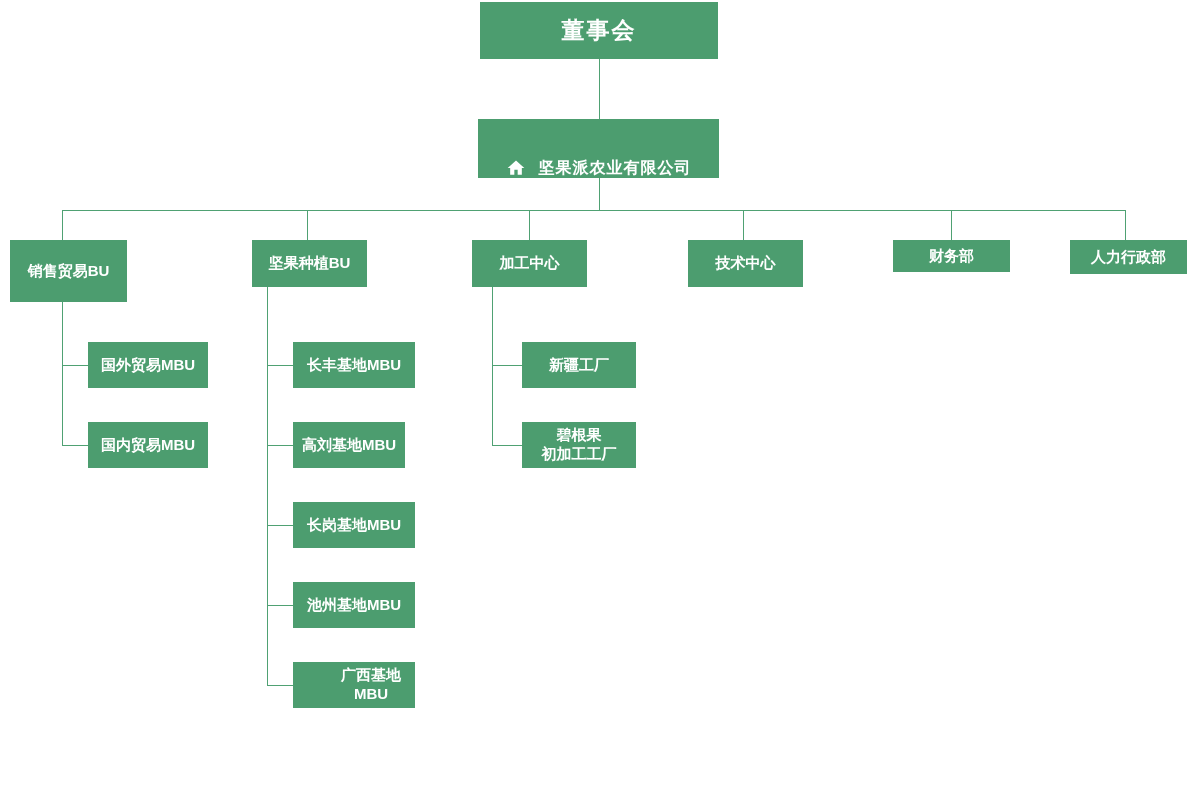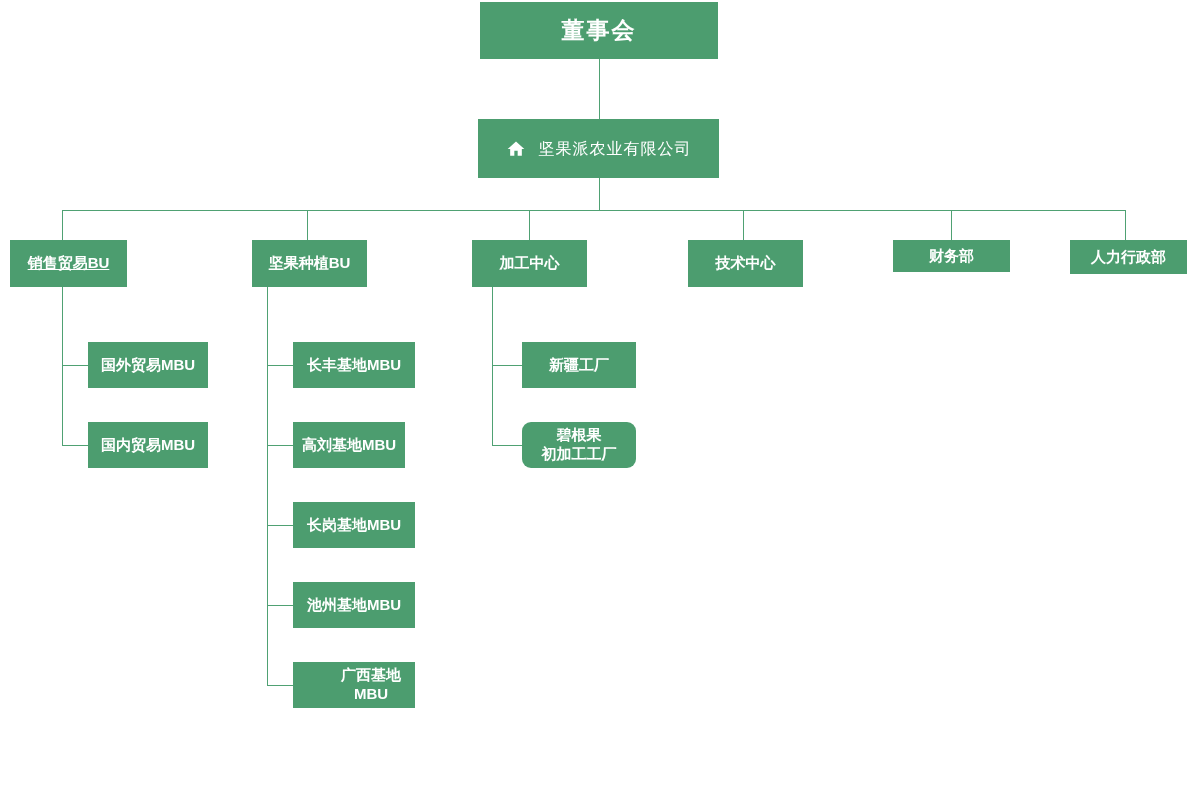--- a/index.html
+++ b/index.html
@@ -33,23 +33,24 @@
     line-height: 1.25;
     white-space: pre-line;
     cursor: default;
   }
   .node--root {
     font-size: 23px;
     letter-spacing: 2px;
   }
   .node--company {
     font-size: 16px;
-    font-weight: 400;
+    font-weight: 700;
     letter-spacing: 1px;
     gap: 13px;
+    align-items: flex-end;
   }
   .node--company .icon {
     display: inline-flex;
     width: 20px; height: 20px;
     flex: 0 0 auto;
   }
   .line {
     position: absolute;
     background: var(--connector);
   }
@@ -91,21 +92,21 @@
 
   <div class="node node--company" style="left:478px; top:119px; width:241px; height:59px;">
     <span class="icon">
       <svg viewBox="0 0 24 24" width="20" height="20" aria-hidden="true">
         <path d="M10 20v-6h4v6h5v-8h3L12 3 2 12h3v8z" fill="#FFFFFF"></path>
       </svg>
     </span>
     <span>坚果派农业有限公司</span>
   </div>
 
-  <div class="node" style="left:10px; top:240px; width:117px; height:47px;text-decoration:underline;">
+  <div class="node" style="left:10px; top:240px; width:117px; height:62px;">
     <span>销售贸易BU</span>
   </div>
   <div class="node" style="left:252px; top:240px; width:115px; height:47px;">
     <span>坚果种植BU</span>
   </div>
   <div class="node" style="left:472px; top:240px; width:115px; height:47px;">
     <span>加工中心</span>
   </div>
   <div class="node" style="left:688px; top:240px; width:115px; height:47px;">
     <span>技术中心</span>
@@ -136,18 +137,18 @@
   <div class="node" style="left:293px; top:582px; width:122px; height:46px;">
     <span>池州基地MBU</span>
   </div>
   <div class="node" style="left:293px; top:662px; width:122px; height:46px;padding-left:34px;">
     <span>广西基地MBU</span>
   </div>
 
   <div class="node" style="left:522px; top:342px; width:114px; height:46px;">
     <span>新疆工厂</span>
   </div>
-  <div class="node" style="left:522px; top:422px; width:114px; height:46px;border-radius:9px;">
+  <div class="node" style="left:522px; top:422px; width:114px; height:46px;">
     <span>碧根果
 初加工工厂</span>
   </div>
 
 </div>
 
 </body></html>

